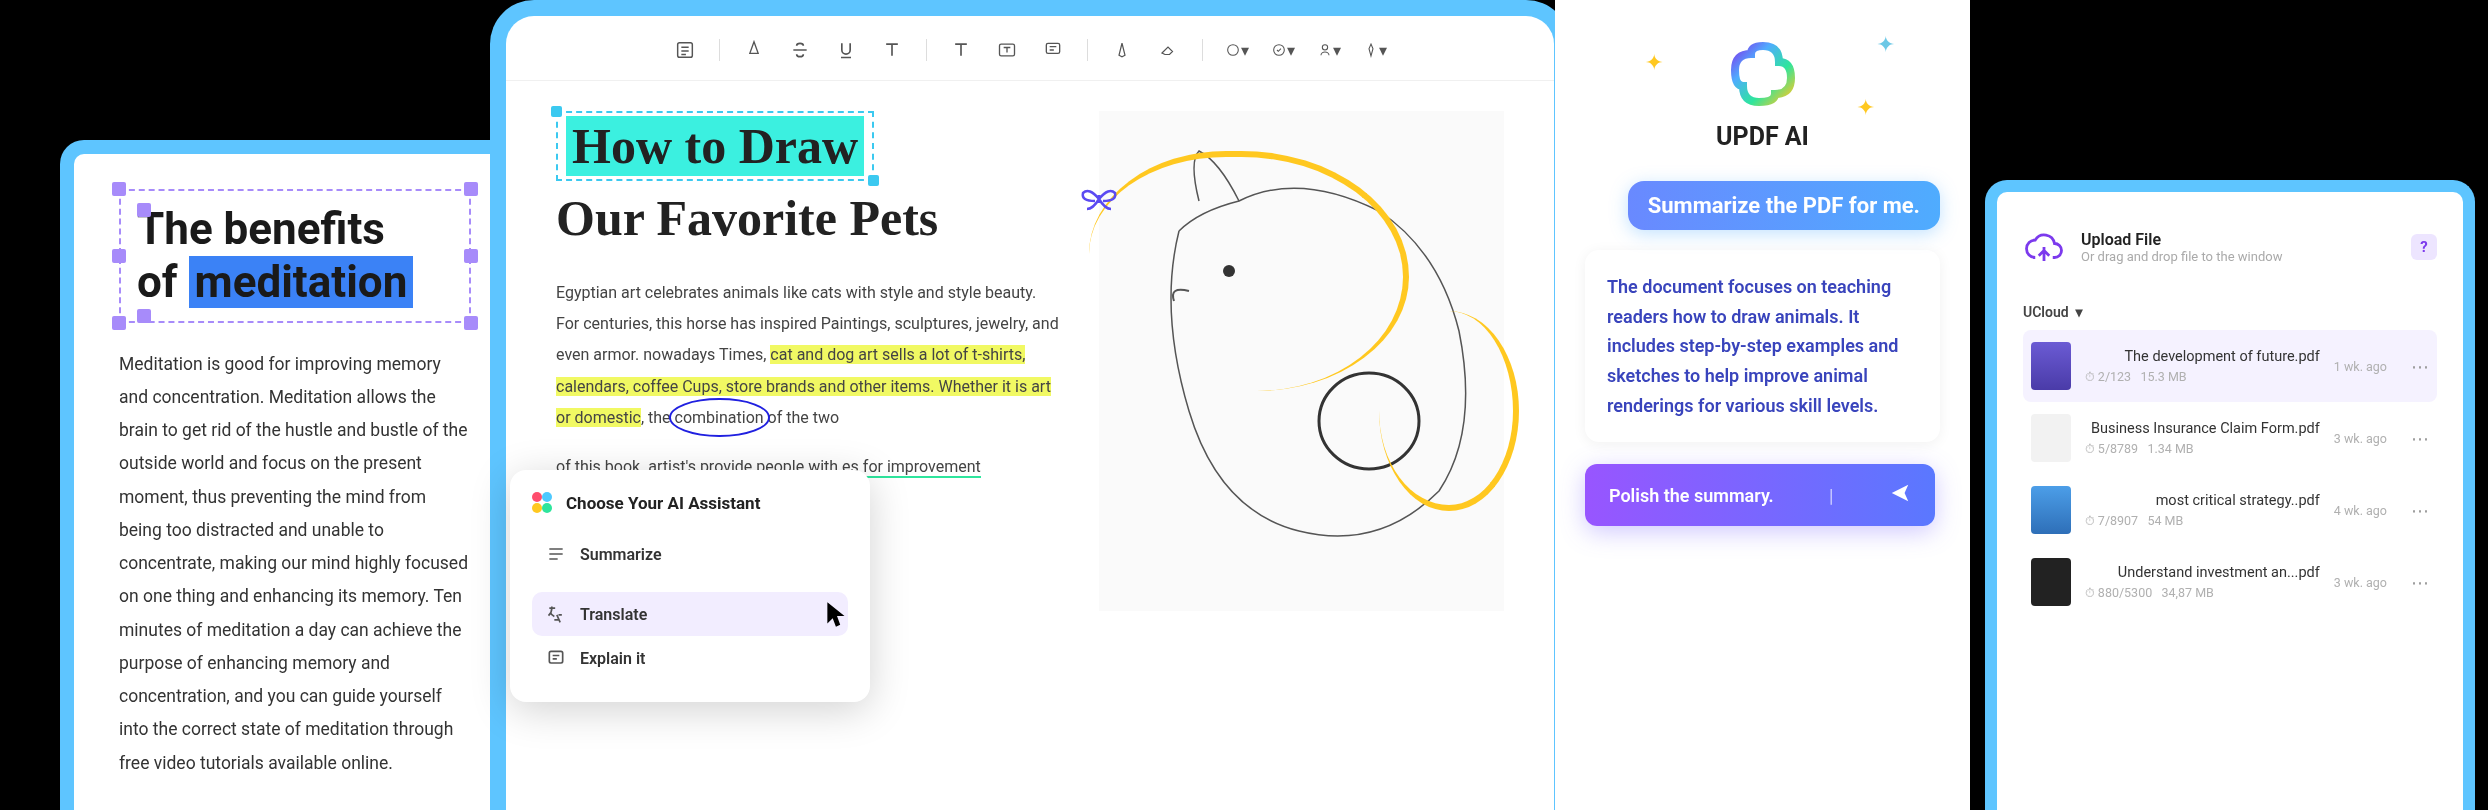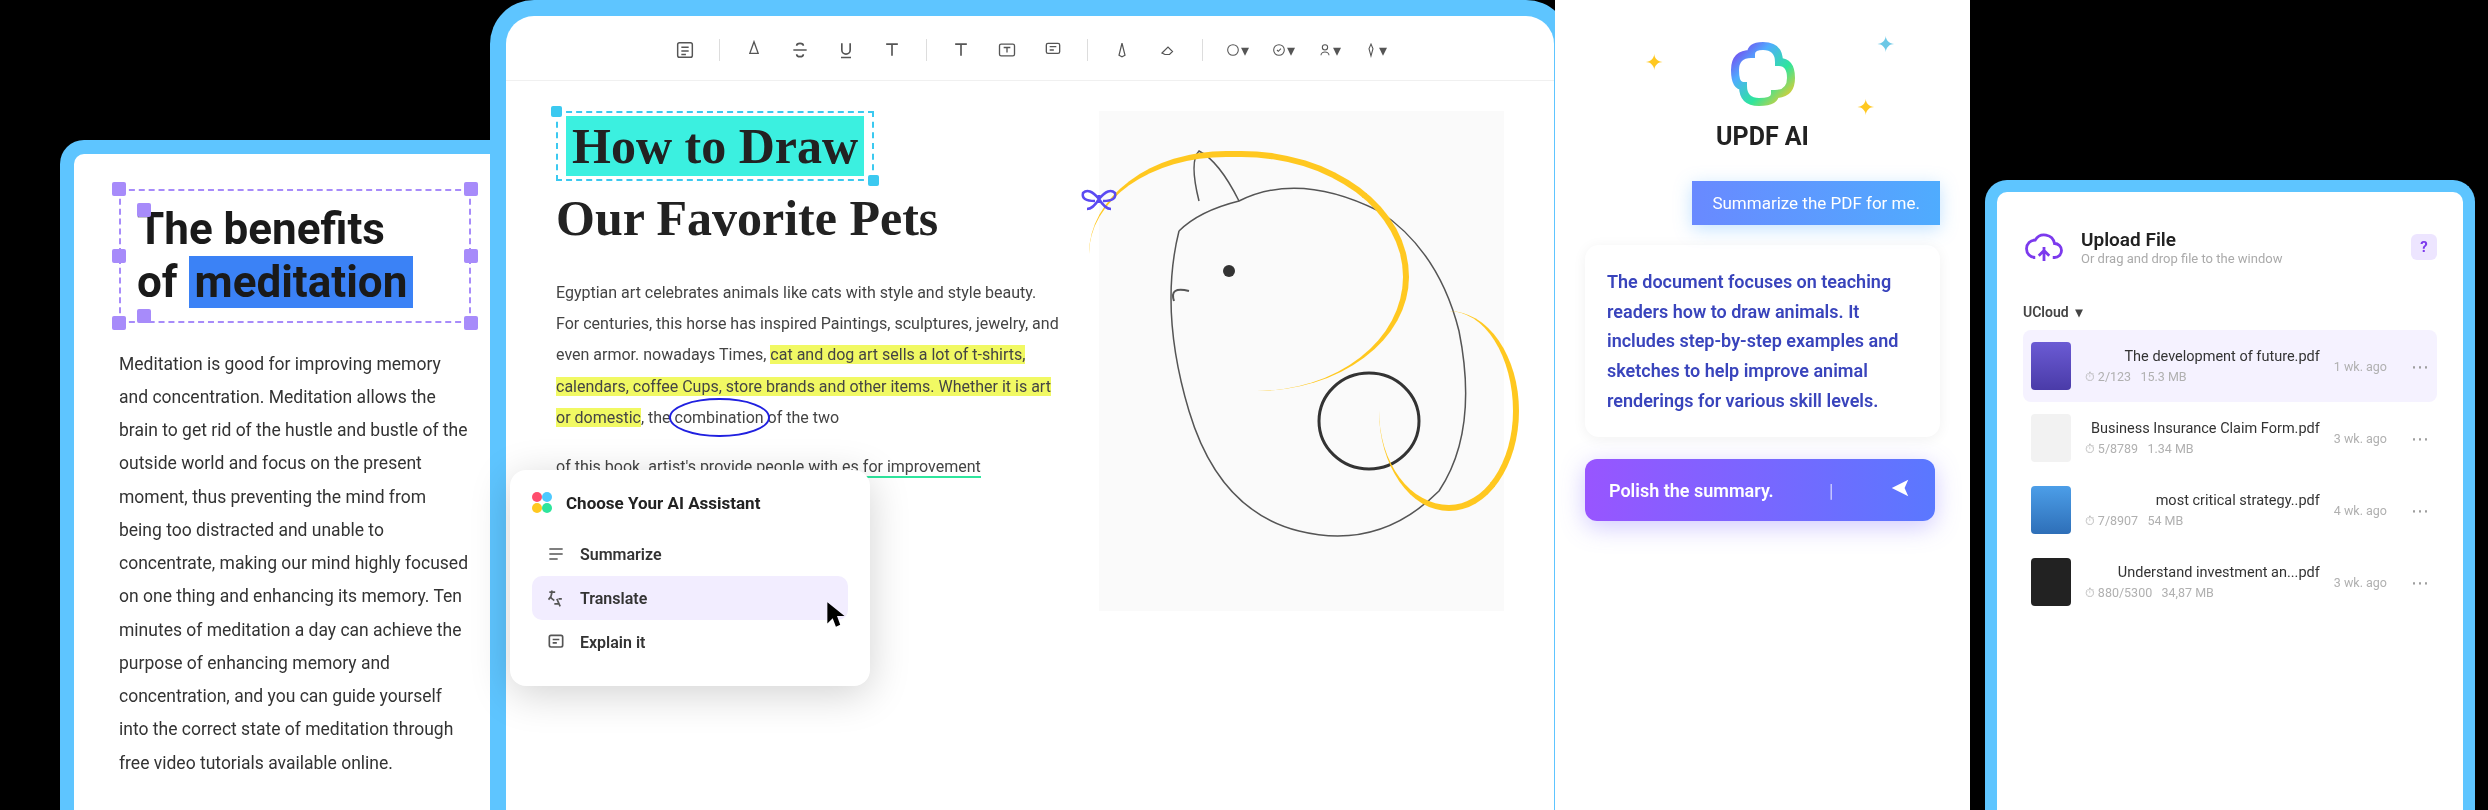--- a/index.html
+++ b/index.html
@@ -209,21 +209,21 @@
   display: flex;
   align-items: center;
   gap: 14px;
   padding: 12px 14px;
   border-radius: 10px;
   font-size: 16px;
   font-weight: 600;
   color: #333;
   cursor: pointer;
 }
-.ai-item.selected { background: #f2edff; }
+.ai-item.selected { background: #f2edff; margin-top: 16px; }
 .cursor-arrow {
   position: absolute;
   right: 20px;
   top: 130px;
   font-size: 28px;
   color: #000;
 }
 
 
 .right-ai {
@@ -274,23 +274,23 @@
   align-items: flex-end;
   justify-content: center;
   padding-bottom: 5px;
 }
 .file-name { font-size: 18px; font-weight: 600; color: #222; }
 .chat-bubble {
   float: right;
   background: linear-gradient(90deg, #6989ff, #4facfe);
   color: #fff;
   padding: 12px 20px;
-  border-radius: 0;
-  font-size: 17px;
-  font-weight: 400;
+  border-radius: 16px;
+  font-size: 22px;
+  font-weight: 700;
   margin-bottom: 20px;
   box-shadow: 0 4px 18px rgba(79,172,254,0.35);
 }
 .summary-box {
   clear: both;
   background: #fff;
   border-radius: 14px;
   padding: 22px;
   box-shadow: 0 2px 14px rgba(0,0,0,0.06);
   font-size: 18px;
@@ -329,21 +329,21 @@
 .upload-box {
   display: flex;
   align-items: center;
   gap: 16px;
   padding: 8px 0 22px;
 }
 .upload-icon {
   width: 42px; height: 42px;
   color: #7c3aed;
 }
-.upload-title { font-size: 19px; font-weight: 600; color: #222; }
+.upload-title { font-size: 16px; font-weight: 600; color: #222; }
 .upload-sub { font-size: 13px; color: #aaa; }
 .help-badge {
   margin-left: auto;
   width: 26px; height: 26px;
   background: #ede5ff;
   color: #7c3aed;
   border-radius: 6px;
   display: flex;
   align-items: center;
   justify-content: center;

